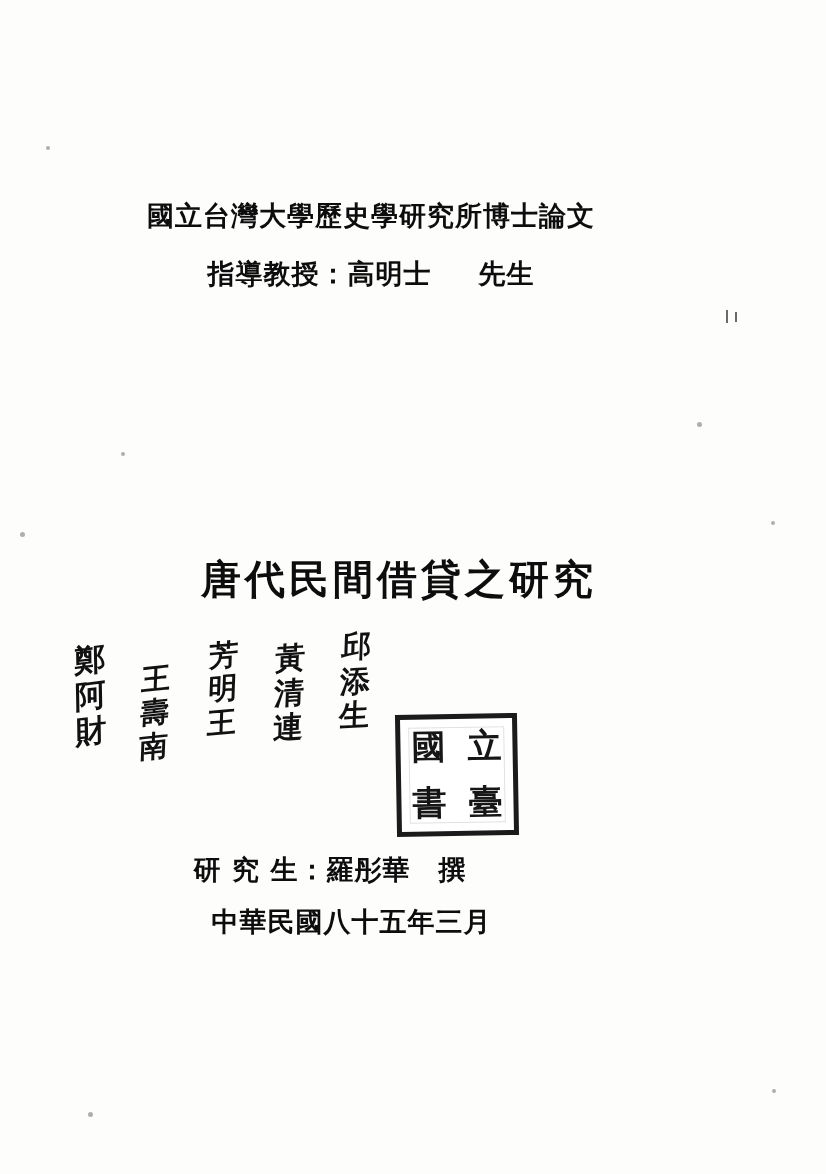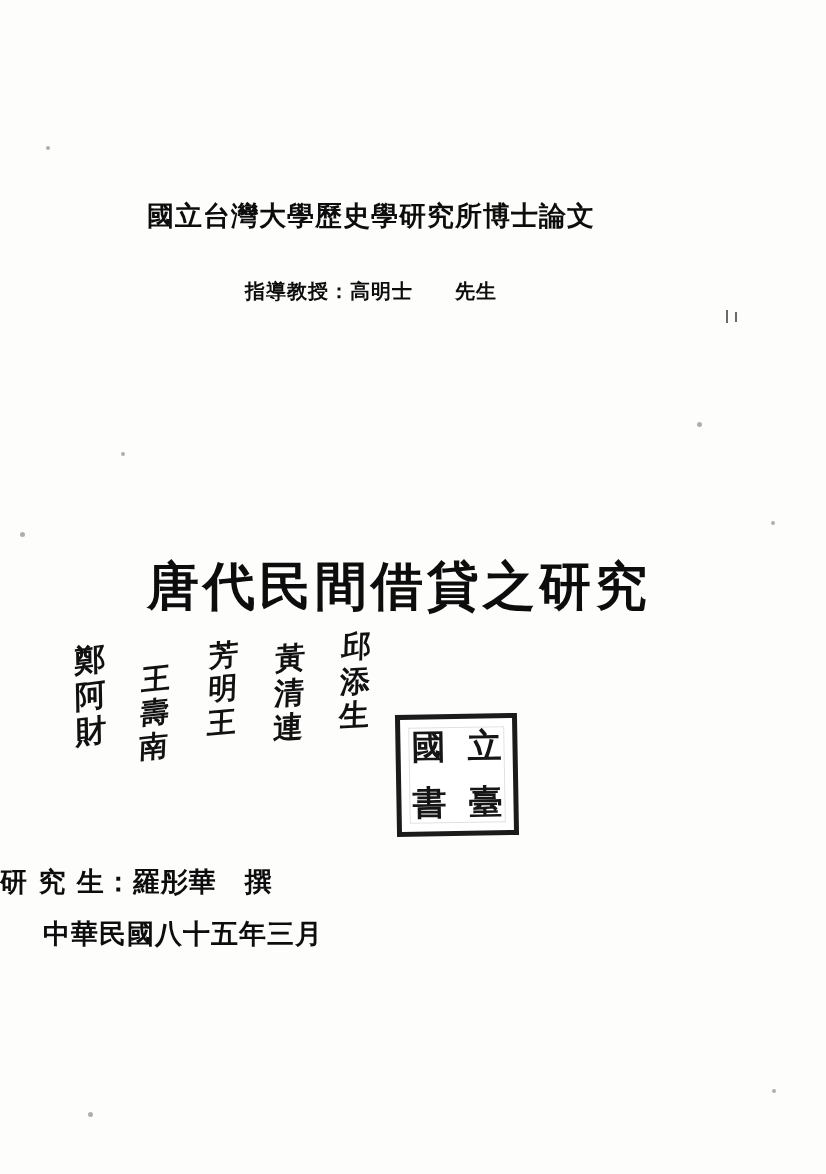--- a/index.html
+++ b/index.html
@@ -40,36 +40,36 @@
 
   .line-institution {
     font-size: 27px;
     letter-spacing: 1px;
     font-weight: 700;
     font-family: "DejaVu Sans", "Liberation Sans", sans-serif;
     white-space: nowrap;
   }
 
   .line-advisor {
-    margin-top: 44px;
-    font-size: 20px;
+    margin-top: 22px;
+    font-size: 27px;
     letter-spacing: 1px;
     font-weight: 700;
     font-family: "DejaVu Sans", "Liberation Sans", sans-serif;
     white-space: nowrap;
   }
   .advisor-gap { display: inline-block; width: 26px; }
 
   .title-main {
     position: absolute;
     top: 552px;
     left: 0;
     width: 798px;
     text-align: center;
-    font-size: 52px;
+    font-size: 40px;
     font-weight: 700;
     letter-spacing: 4px;
     font-family: "DejaVu Sans", "Liberation Sans", sans-serif;
     white-space: nowrap;
   }
 
   
   .signatures {
     position: absolute;
     left: 70px;
@@ -123,22 +123,21 @@
     inset: 8px;
     border: 1px solid rgba(0,0,0,.12);
     pointer-events: none;
   }
 
   .footer-block {
     position: absolute;
     top: 852px;
     left: 0;
     width: 660px;
-    text-align: left;
-    margin-top: 12px;
+    text-align: center;
   }
   .line-author {
     font-size: 27px;
     font-weight: 700;
     letter-spacing: 1px;
     font-family: "DejaVu Sans", "Liberation Sans", sans-serif;
     white-space: nowrap;
   }
   .line-date {
     margin-top: 16px;

